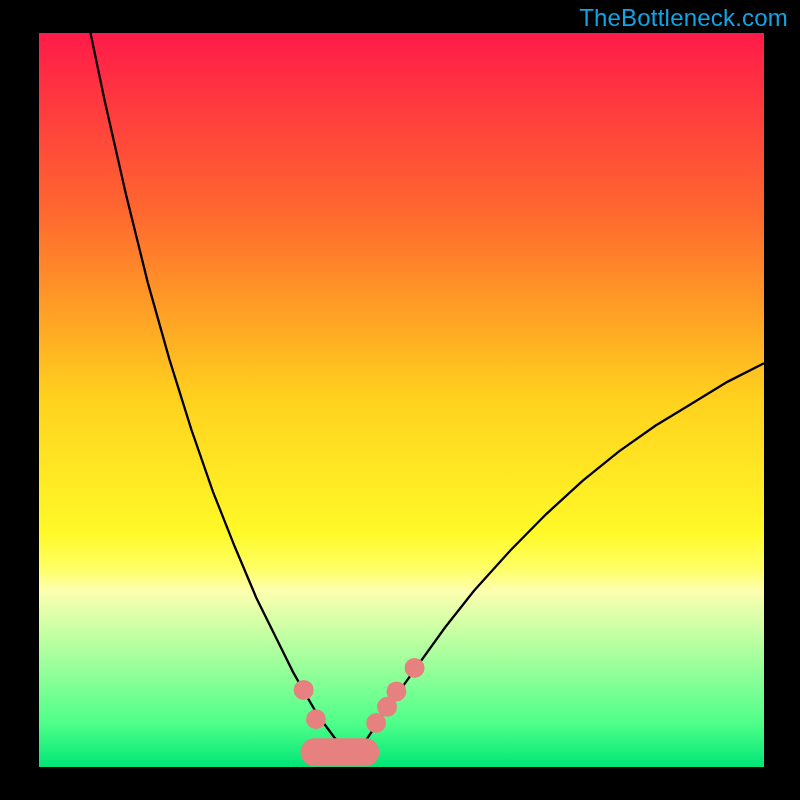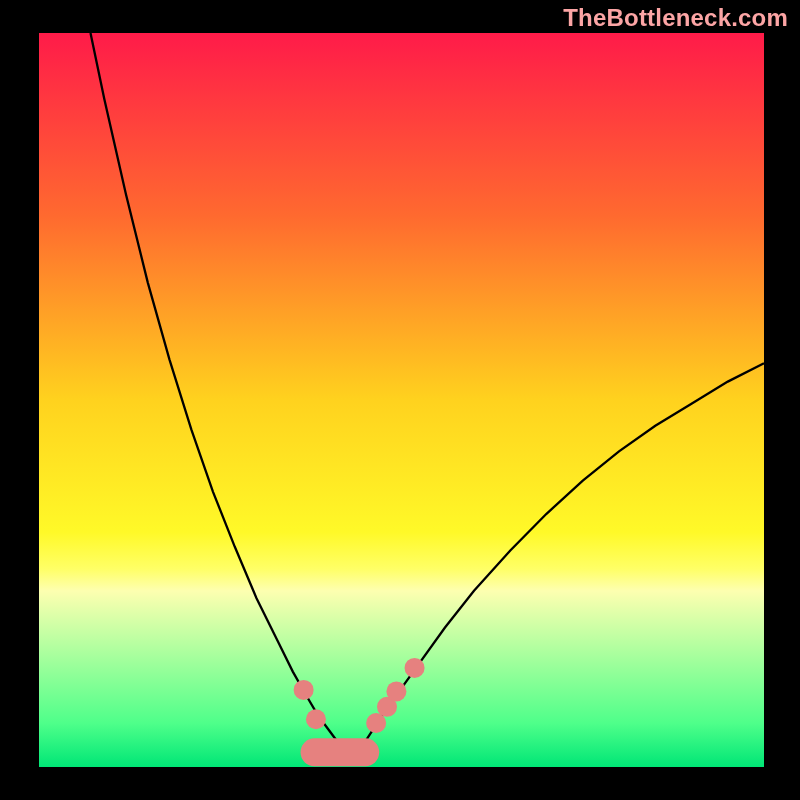--- a/index.html
+++ b/index.html
@@ -1,18 +1,18 @@
 <!DOCTYPE html>
 <html><head>
 <meta charset="utf-8">
 <style>
   html,body{margin:0;padding:0;width:800px;height:800px;background:#000;overflow:hidden;font-family:Arial,Helvetica,sans-serif}
   #wrap{position:absolute;inset:0}
   svg{display:block}
-  #watermark{position:absolute;top:4px;right:12px;color:#fca5a5;font-size:24px;font-weight:700;letter-spacing:.2px}
+  #watermark{position:absolute;top:4px;right:12px;color:#0ea5e9;font-size:24px;font-weight:400;letter-spacing:.2px}
 </style>
 </head>
 <body>
 
 <div id="wrap">
   <svg id="svg" width="800" height="800" viewBox="0 0 800 800">
     <defs>
       <linearGradient id="bg-grad" x1="0" y1="0" x2="0" y2="1">
           <stop offset="0%" stop-color="#ff1b49"></stop>
           <stop offset="25%" stop-color="#ff6a2f"></stop>

